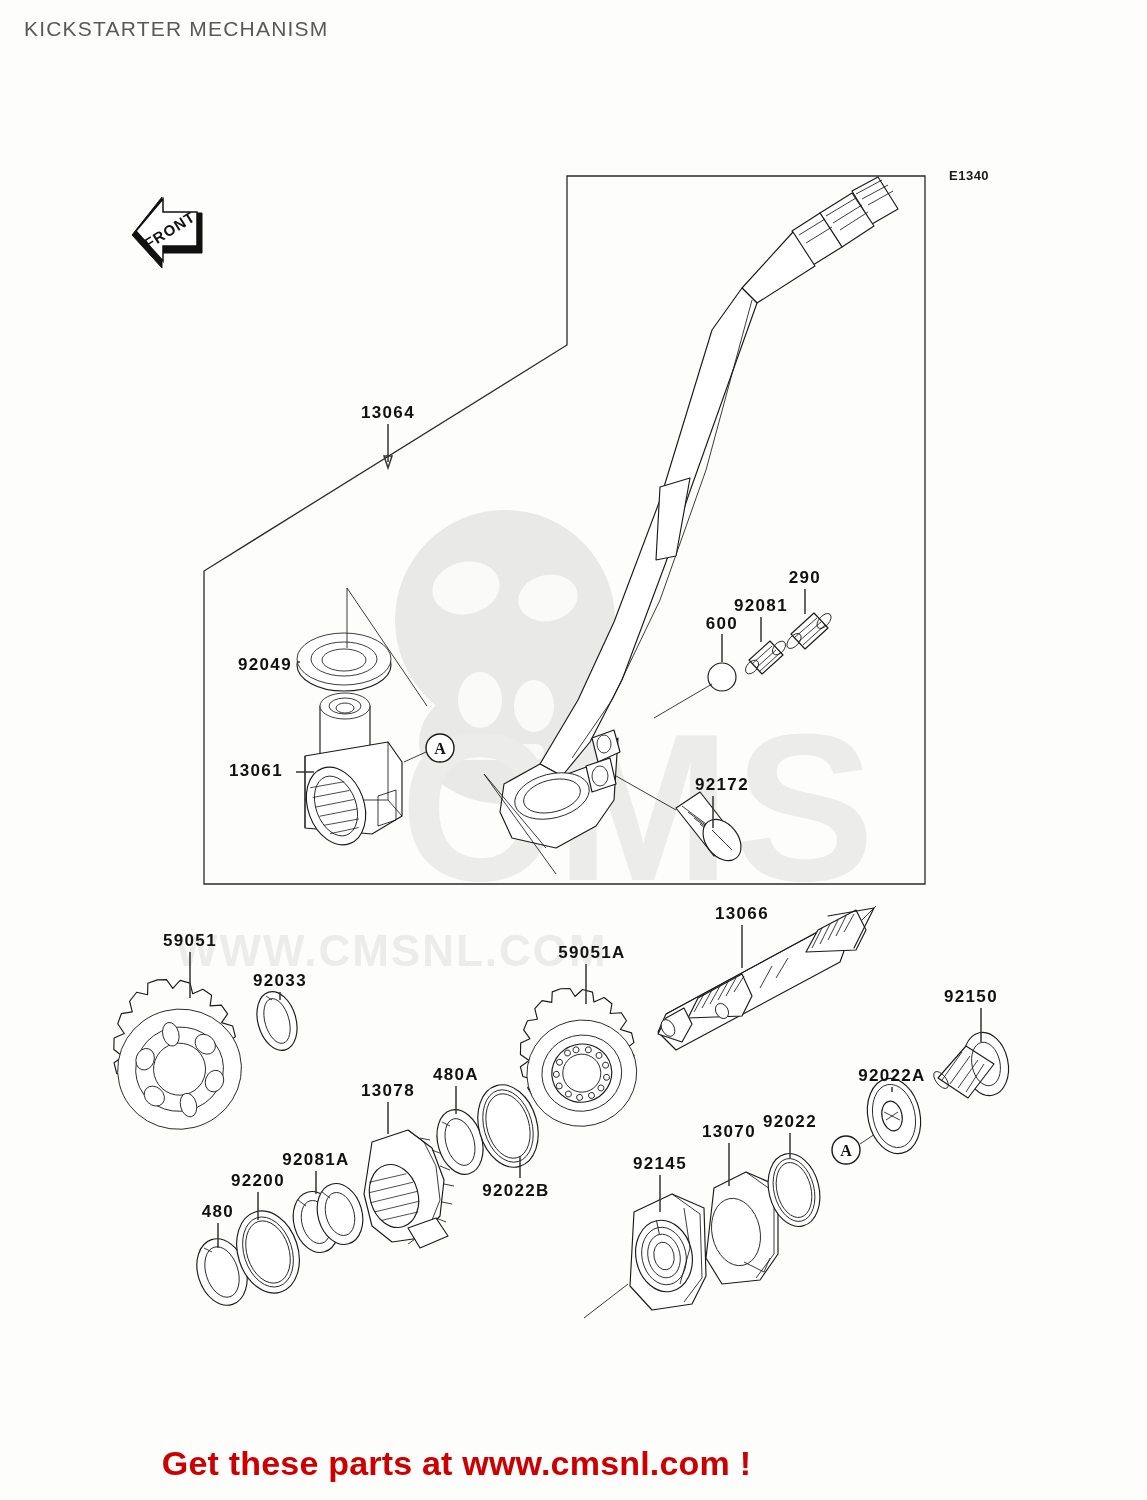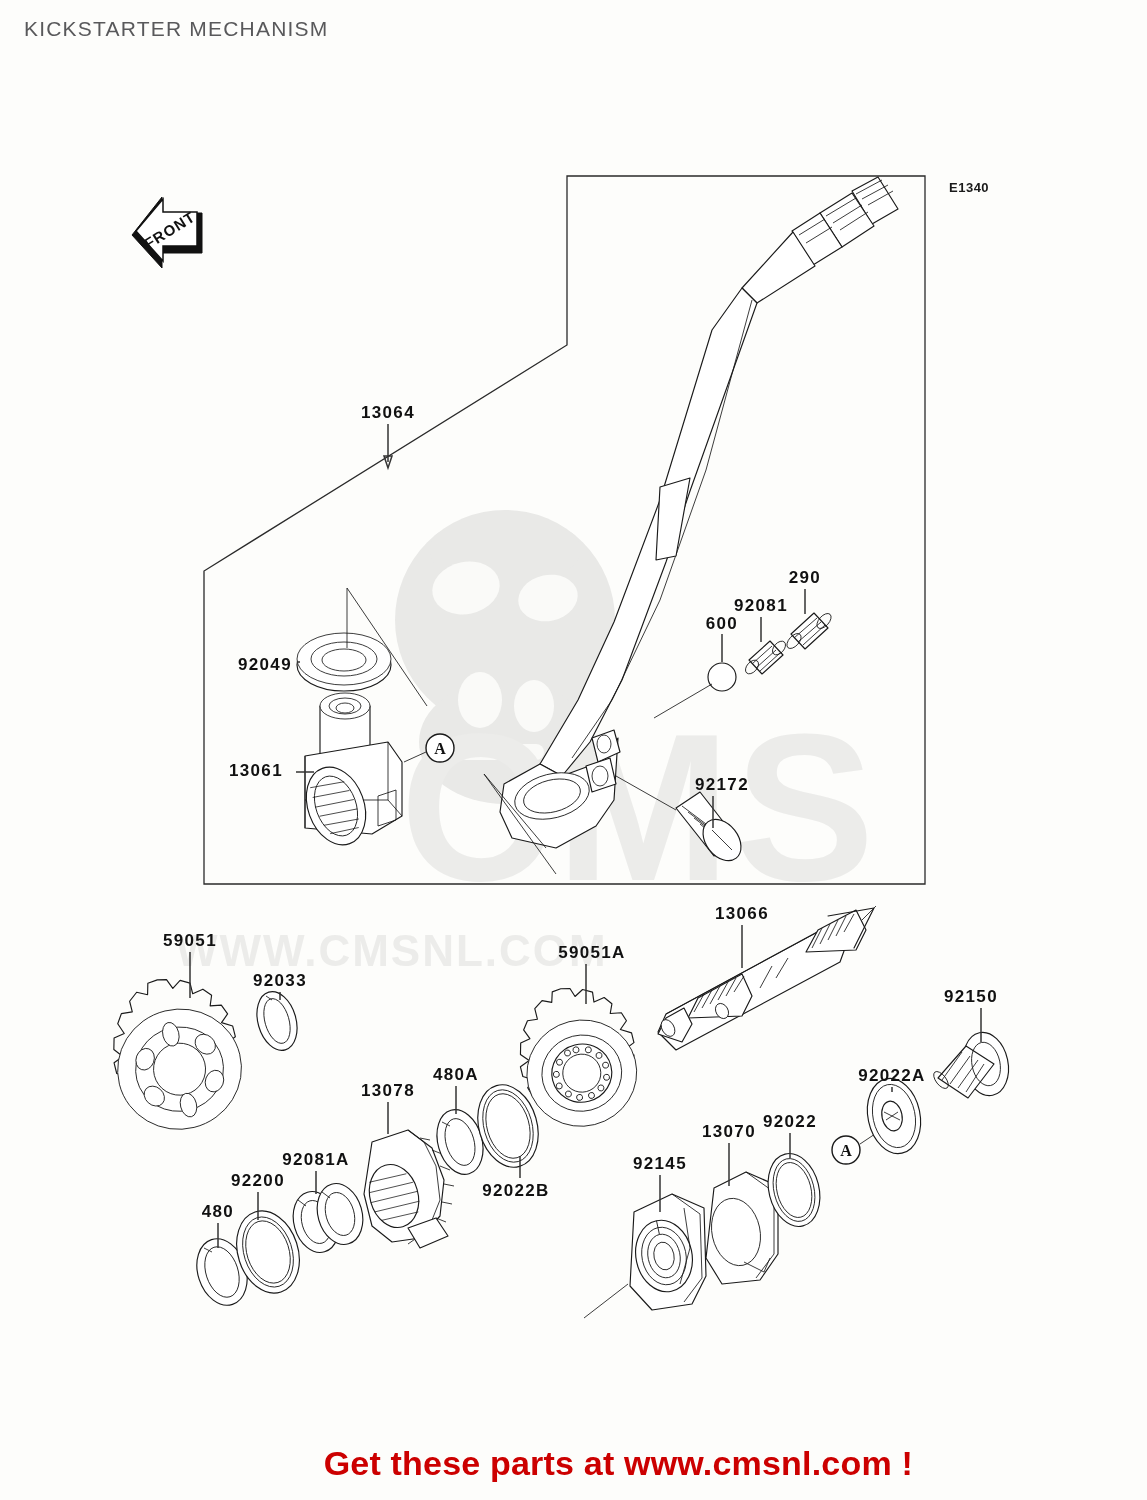--- a/index.html
+++ b/index.html
@@ -1,22 +1,22 @@
 <!DOCTYPE html>
 <html><head>
 <meta charset="utf-8">
 <style>
   html,body{margin:0;padding:0;background:#fdfdfb;}
   body{width:1147px;height:1500px;position:relative;overflow:hidden;
        font-family:"Liberation Sans","DejaVu Sans",sans-serif;}
   #page-title{position:absolute;left:24px;top:17px;font-size:21px;letter-spacing:1.2px;
               color:#59595b;white-space:nowrap;}
   #ref-code{position:absolute;left:949px;top:168px;font-size:13px;font-weight:bold;
-            color:#1a1a1a;letter-spacing:0.5px;margin-top:12px;}
-  #footer-cta{position:absolute;left:0;top:1444px;width:913px;text-align:right;
+            color:#1a1a1a;letter-spacing:0.5px;}
+  #footer-cta{position:absolute;left:0;top:1444px;width:913px;text-align:center;
               font-size:34px;font-weight:bold;color:#cc0000;letter-spacing:0.2px;
               font-family:"Liberation Sans","DejaVu Sans",sans-serif;}
   svg.layer{position:absolute;left:0;top:0;width:1147px;height:1500px;}
   .lbl{font-family:"Liberation Sans","DejaVu Sans",sans-serif;font-size:17px;
        font-weight:bold;fill:#111;letter-spacing:1.3px;}
   .lead{stroke:#333;stroke-width:1.5;fill:none;}
   .ln{stroke:#1a1a1a;stroke-width:1.15;fill:none;stroke-linejoin:round;stroke-linecap:round;}
   .lnf{stroke:#1a1a1a;stroke-width:1.15;fill:#ffffff;stroke-linejoin:round;}
   .thin{stroke:#1a1a1a;stroke-width:0.85;fill:none;}
   .thinf{stroke:#1a1a1a;stroke-width:0.85;fill:#fff;}

